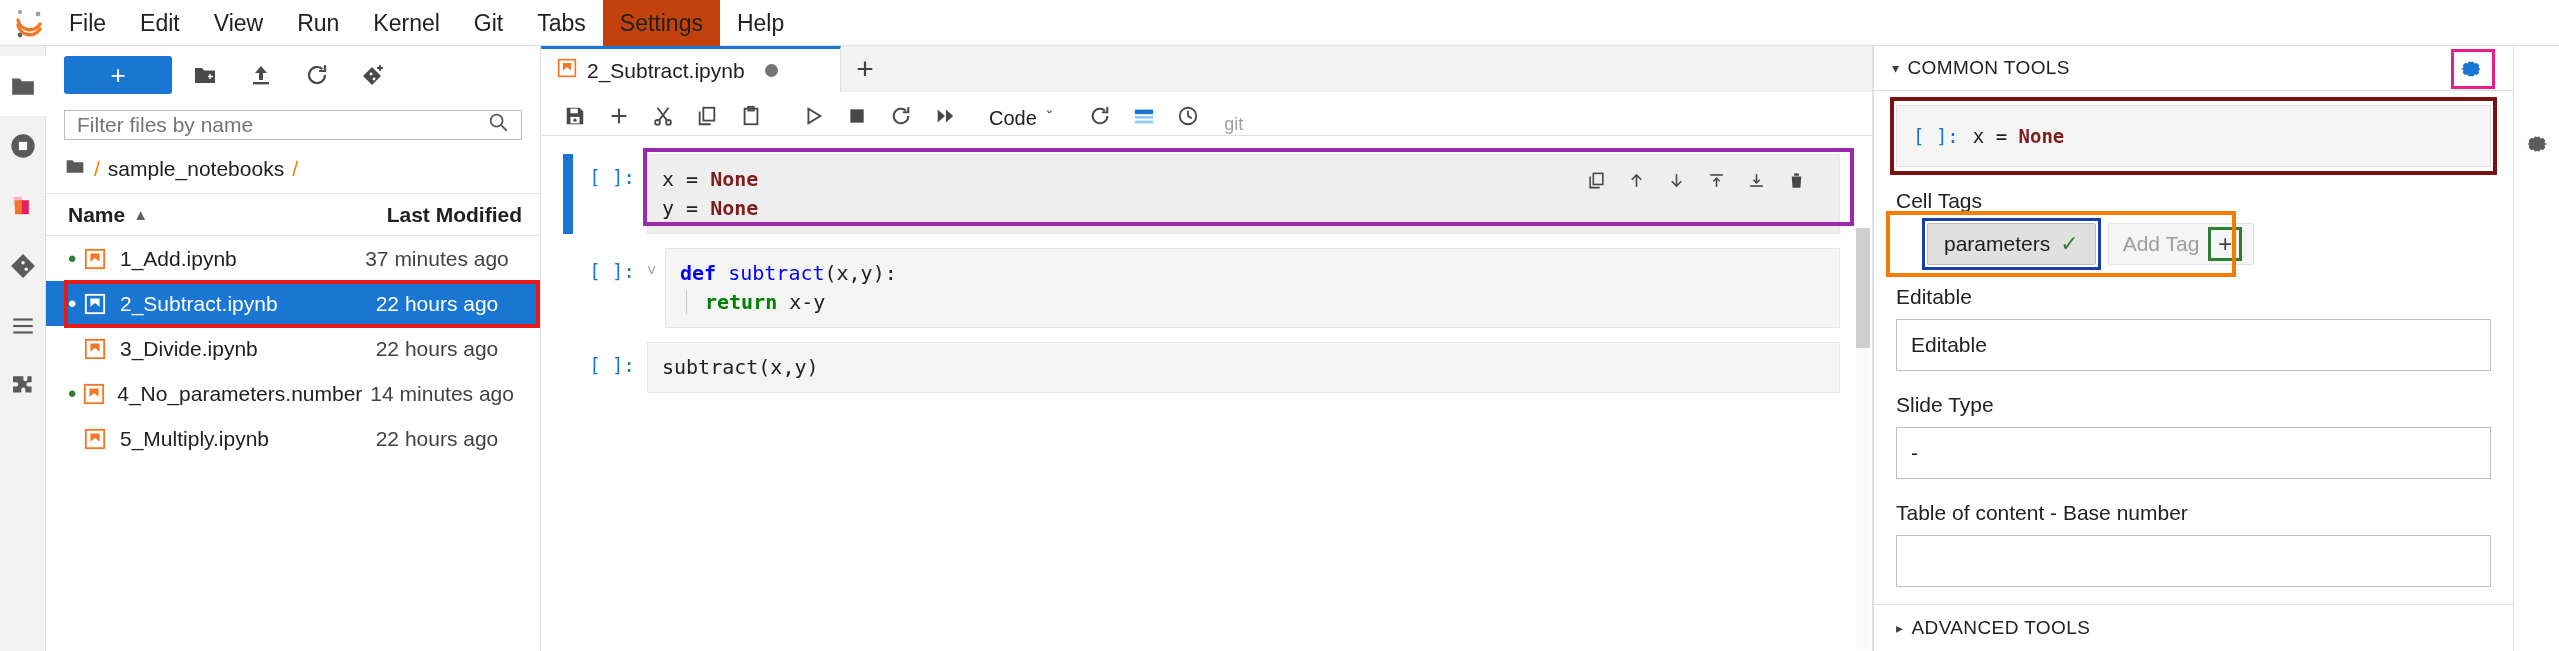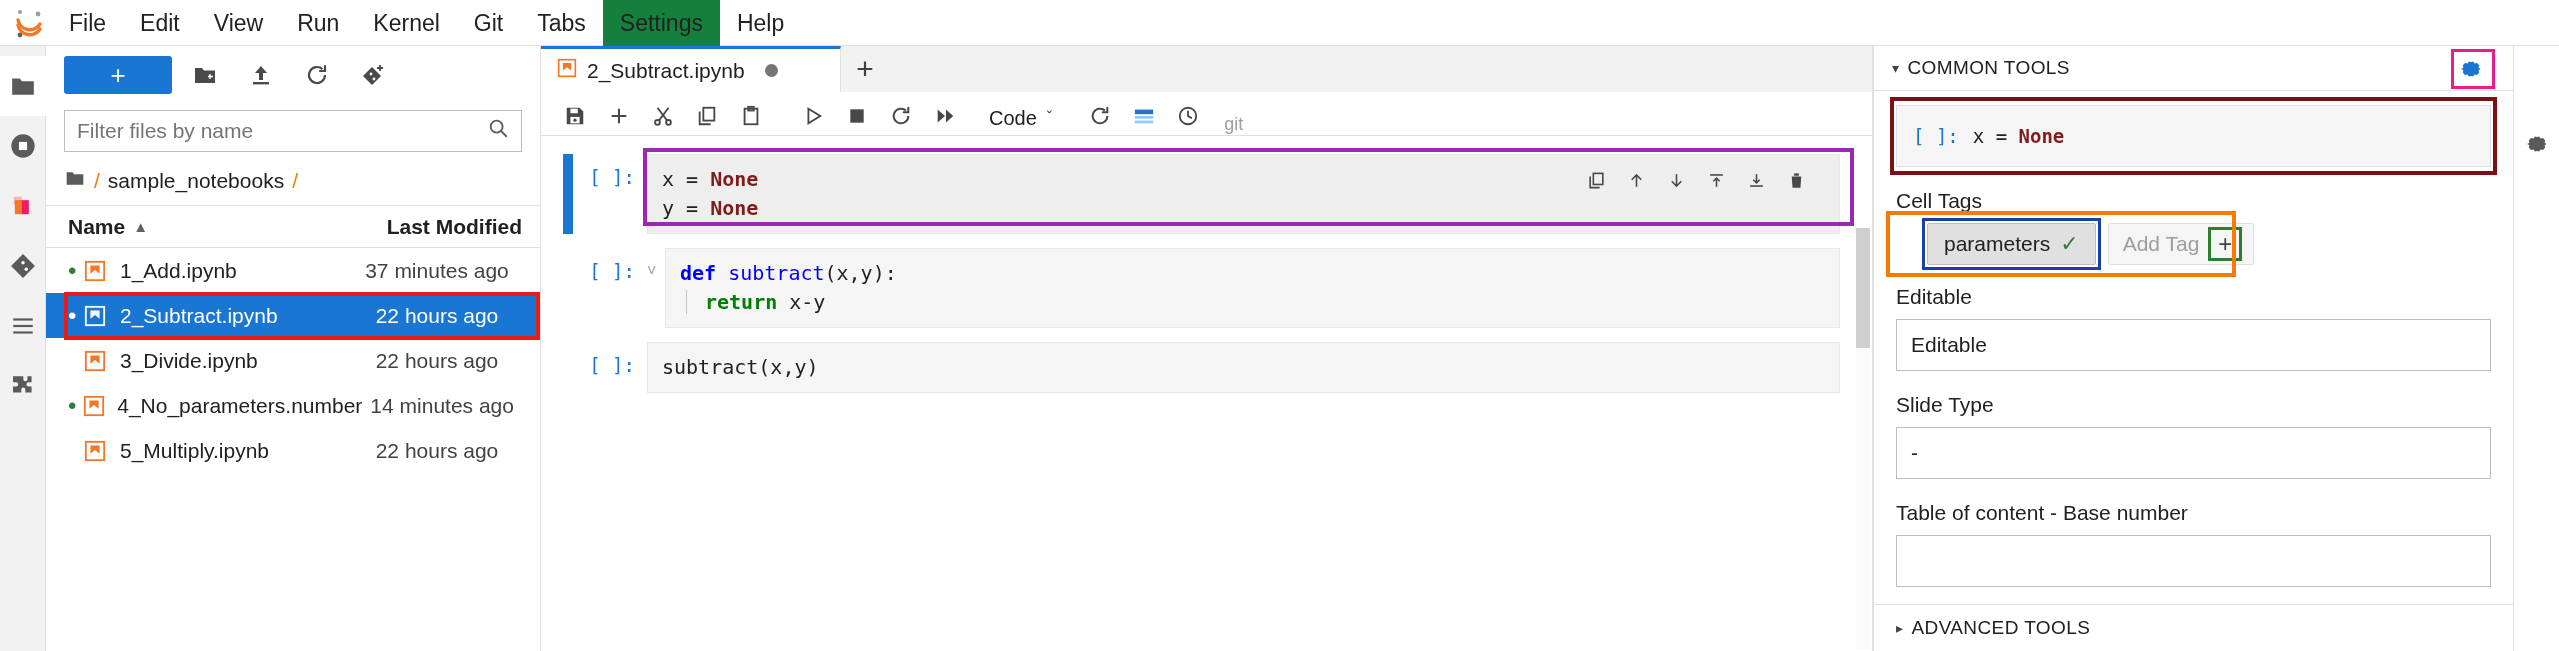--- a/index.html
+++ b/index.html
@@ -18,21 +18,21 @@
     display:flex; align-items:center;
     background:#ffffff;
     border-bottom:1px solid #e0e0e0;
     padding-left:6px;
   }
   .jp-logo { width:46px; height:40px; display:flex; align-items:center; justify-content:center; }
   .menu-item {
     padding:0 17px; height:46px; line-height:46px;
     font-size:23px; color:#212121; white-space:nowrap; cursor:default;
   }
-  .menu-item.active { background:#15803d; }
+  .menu-item.active { background:#c2410c; }
 
   
   .main { display:flex; flex:1 1 auto; min-height:0; }
 
   
   .activitybar {
     width:46px; flex:0 0 46px;
     background:#f2f2f2; border-right:1px solid #e0e0e0;
     display:flex; flex-direction:column; align-items:center;
     padding-top:10px;
@@ -54,21 +54,21 @@
     padding:0 14px 0 18px;
   }
   .new-launcher-btn {
     width:108px; height:38px; background:#1976d2; color:#fff;
     border:none; border-radius:3px; font-size:26px; line-height:36px;
     display:flex; align-items:center; justify-content:center; cursor:pointer;
   }
   .tb-icon { width:46px; height:38px; display:flex; align-items:center; justify-content:center; color:#484848; cursor:pointer;}
   .fb-filter-wrap { padding:6px 18px 10px 18px; }
   .fb-filter {
-    height:42px; border:1px solid #bdbdbd; background:#fff;
+    height:30px; border:1px solid #bdbdbd; background:#fff;
     display:flex; align-items:center; padding:0 12px;
   }
   .fb-filter input {
     flex:1 1 auto; border:none; outline:none; font-size:21px;
     color:#757575; font-family:"Liberation Sans", sans-serif; background:transparent;
   }
   .breadcrumb {
     display:flex; align-items:center; gap:8px;
     padding:6px 18px 12px 18px; font-size:21px; color:#212121;
     border-bottom:1px solid #e0e0e0;

